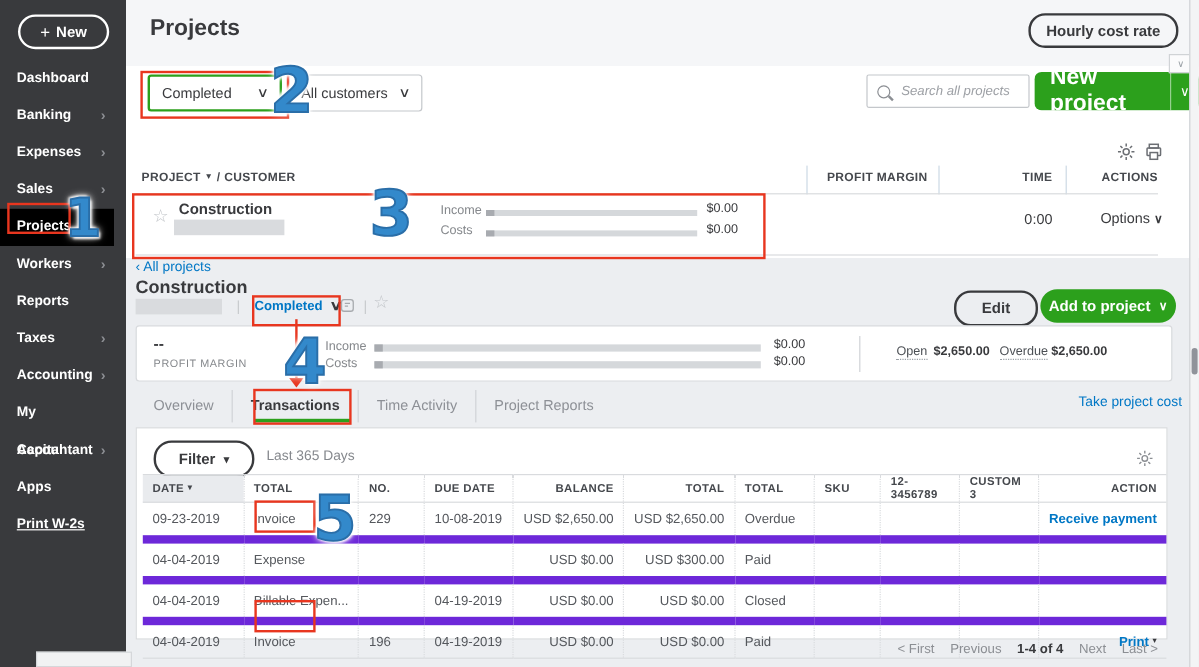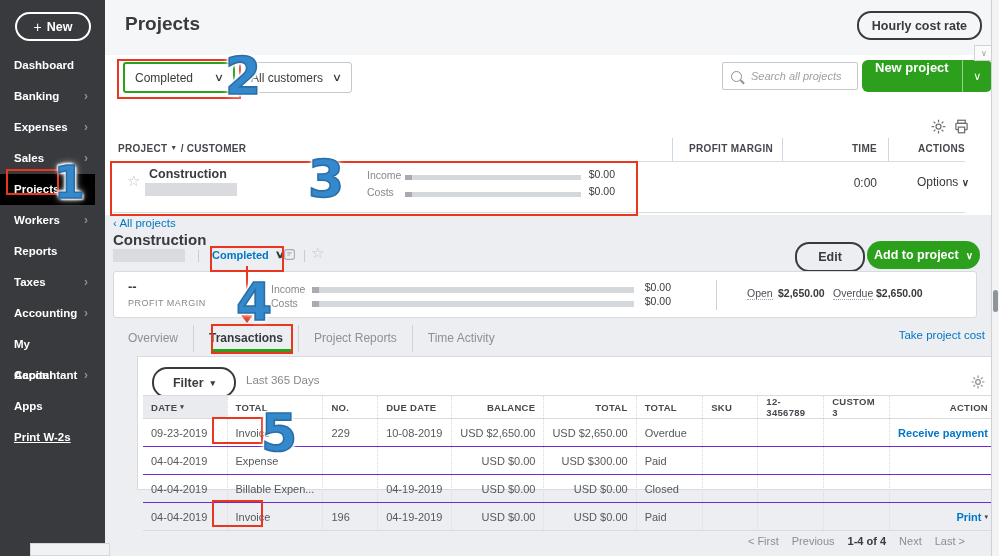--- a/index.html
+++ b/index.html
@@ -40,22 +40,22 @@
               border-radius:2px;background:#fff;display:flex;align-items:center;box-sizing:border-box;}
   .search-box input{border:none;outline:none;width:100px;font-size:11px;font-style:italic;
                     color:#393a3d;font-family:"Liberation Sans",sans-serif;background:transparent;}
   .search-box input::placeholder{color:#9da0a5;font-style:italic;}
   .mag{width:9px;height:9px;border:1.5px solid #8b8e93;border-radius:50%;position:relative;
        margin:0 7px 0 8px;}
   .mag::after{content:"";position:absolute;width:5px;height:1.5px;background:#8b8e93;
               transform:rotate(45deg);right:-4px;bottom:-2px;}
   .new-project{position:absolute;left:757px;top:5px;height:32px;display:flex;border-radius:6px;
                overflow:hidden;cursor:pointer;}
-  .np-main{background:#2ca01c;color:#fff;font-size:13px;font-weight:bold;display:flex;
-           align-items:flex-start;padding:0 13px;}
+  .np-main{background:#2ca01c;color:#fff;font-size:19px;font-weight:bold;display:flex;
+           align-items:center;padding:0 13px;}
   .np-caret{background:#2ca01c;color:#fff;width:29px;display:flex;align-items:center;
             justify-content:center;border-left:1px solid rgba(255,255,255,.5);font-size:11px;}
   .icon-btn{position:absolute;width:16px;height:16px;cursor:pointer;}
   .list-head-label{position:absolute;top:88px;font-size:10px;font-weight:bold;color:#45484d;
                    letter-spacing:.3px;}
   .vline{position:absolute;top:83px;height:24px;width:1px;background:#ccd9e4;}
   .hline{position:absolute;height:1px;background:#d9dbde;}
   .proj-row{position:absolute;left:0;top:107px;width:894px;height:50px;}
   .star{color:#c3c6ca;font-size:15px;line-height:1;cursor:pointer;}
   .redacted{background:#d9dbde;position:absolute;}
@@ -85,33 +85,33 @@
   .card-divider{position:absolute;left:602px;top:8px;width:1px;height:30px;background:#d0d3d6;}
   .dotted-link{font-size:10.5px;color:#4b4f54;border-bottom:1px dotted #9aa0a6;cursor:pointer;
                position:absolute;}
   .money{font-size:10.5px;font-weight:600;color:#393a3d;position:absolute;}
   .tabs-bar{position:absolute;left:8px;top:110px;height:27px;display:flex;align-items:center;}
   .tab{padding:0 15px;font-size:12px;color:#8d9096;cursor:pointer;height:27px;line-height:27px;}
   .tab.active{color:#393a3d;font-weight:600;}
   .tab + .tab{border-left:1px solid #d0d3d6;}
   .tab-underline{position:absolute;left:107px;top:134px;width:80px;height:3px;background:#2ca01c;}
   .tour-link{position:absolute;right:14px;top:114px;font-size:11.5px;color:#0077c5;cursor:pointer;}
-  .txn-card{position:absolute;left:8px;top:141px;width:860px;height:134px;background:#fff;
-            border:1px solid #d8dadd;box-sizing:border-box;margin-left:24px;}
+  .txn-card{position:absolute;left:8px;top:141px;width:860px;height:177px;background:#fff;
+            border:1px solid #d8dadd;box-sizing:border-box;}
   .filter-btn{position:absolute;left:14px;top:10px;width:80px;height:27px;border-radius:15px;gap:7px;}
   .filter-btn .caret{font-size:9px;}
   .range-label{position:absolute;left:108px;top:17px;font-size:11.5px;color:#85888d;}
   .txn-table{position:absolute;left:5px;top:38px;border-collapse:collapse;table-layout:fixed;}
   .txn-table th{height:21px;font-size:9.5px;font-weight:bold;color:#45484d;letter-spacing:.3px;
                 border-top:1px solid #d9dbde;border-bottom:1px solid #d9dbde;padding:0 8px;
                 text-align:left;cursor:pointer;}
   .txn-table th.r,.txn-table td.r{text-align:right;}
   .txn-table th.date-h{background:#e9ebee;}
   .txn-table td{height:27px;font-size:11px;color:#55585d;padding:0 8px;
-                border-bottom:1px solid #6d28d9;white-space:nowrap;overflow:hidden;}
+                border-bottom:7px solid #6d28d9;white-space:nowrap;overflow:hidden;}
   .txn-table th + th,.txn-table td + td{border-left:1px dotted #d9dbde;}
   .txn-table tr:last-child td{border-bottom:1px solid #d9dbde;}
   .action-link{color:#0077c5;font-weight:bold;font-size:11px;cursor:pointer;}
   .sort-caret{font-size:7px;vertical-align:2px;margin-left:3px;}
   .pagination{position:absolute;right:34px;top:320px;display:flex;gap:13px;font-size:11px;
               color:#8b8e93;}
   .pagination .pg{cursor:pointer;}
   .pagination .current{color:#393a3d;font-weight:600;cursor:default;}
   
   .v-scroll{position:absolute;left:991px;top:0;width:8px;height:556px;background:#f3f4f5;
@@ -280,22 +280,22 @@
       <div class="card-divider"></div>
       <span class="dotted-link" style="left:633px;top:15px;">Open</span>
       <span class="money" style="left:664px;top:15px;">$2,650.00</span>
       <span class="dotted-link" style="left:719px;top:15px;">Overdue</span>
       <span class="money" style="left:762px;top:15px;">$2,650.00</span>
     </div>
 
     <div class="tabs-bar">
         <div class="tab">Overview</div>
         <div class="tab active">Transactions</div>
+        <div class="tab">Time Activity</div>
         <div class="tab">Project Reports</div>
-        <div class="tab">Time Activity</div>
       </div>
     <div class="tab-underline"></div>
     <div class="tour-link">Take project cost</div>
 
     <div class="txn-card">
       <div class="pill-btn filter-btn">
         <span>Filter</span>
         <span class="caret">▾</span>
       </div>
       <div class="range-label">Last 365 Days</div>

